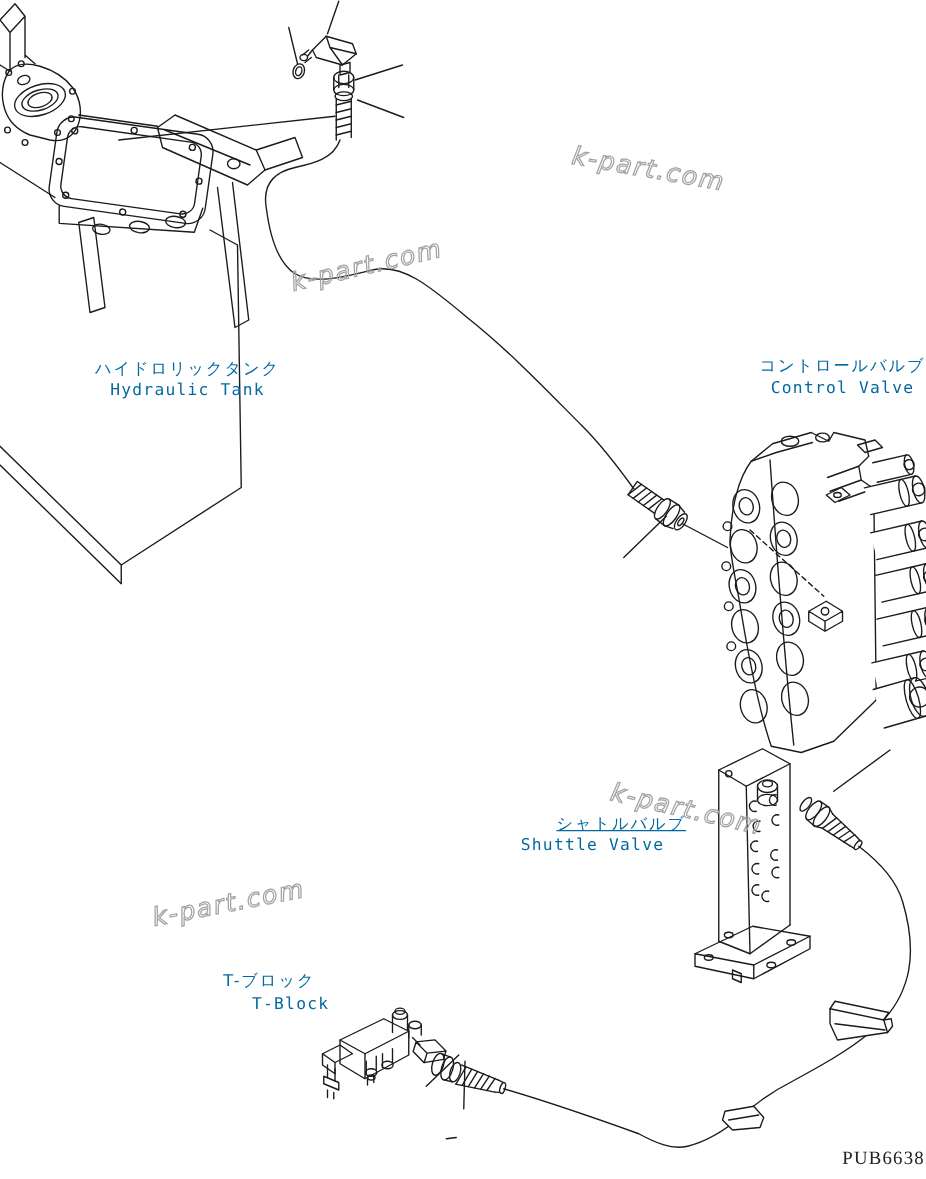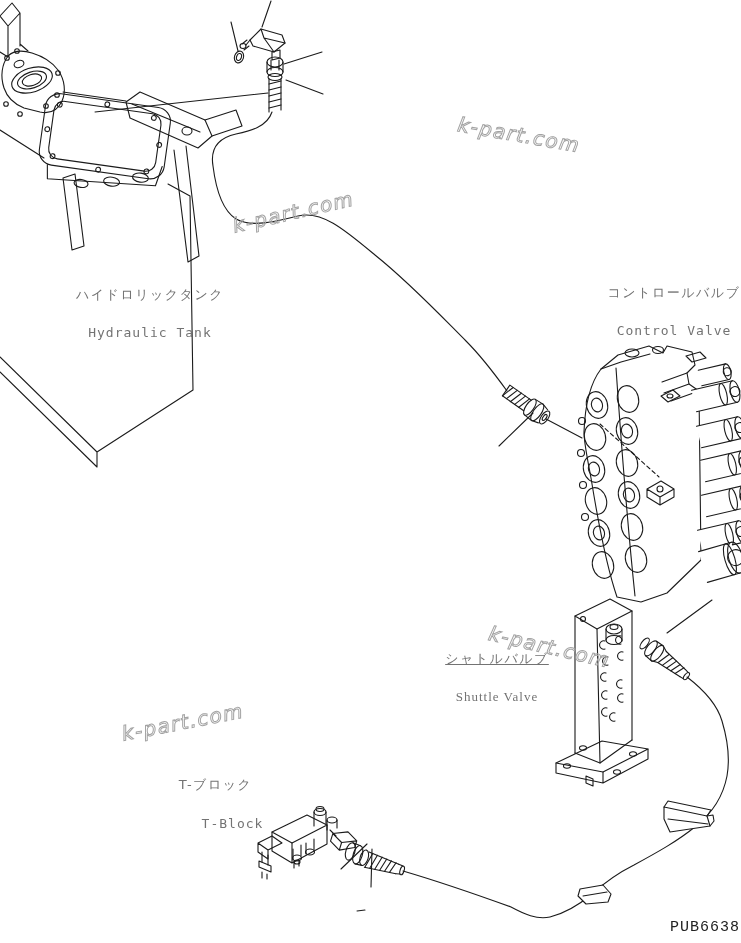--- a/index.html
+++ b/index.html
@@ -1,23 +1,23 @@
 <!DOCTYPE html>
 <html><head>
 <meta charset="utf-8">
 <style>
   html,body{margin:0;padding:0;background:#fff;}
   #stage{position:relative;width:741px;height:943px;background:#ffffff;overflow:hidden;
          font-family:"DejaVu Sans",sans-serif;}
   #lineart{position:absolute;left:0;top:0;}
-  .lbl{position:absolute;color:#737373;text-align:center;white-space:nowrap;}
+  .lbl{position:absolute;color:#0369a1;text-align:center;white-space:nowrap;}
   .lbl-ja{font-family:"DejaVu Sans",sans-serif;font-size:13px;letter-spacing:1.5px;}
-  .lbl-en{font-family:"DejaVu Sans Mono",monospace;font-size:13px;letter-spacing:1px;margin-top:20px;}
+  .lbl-en{font-family:"DejaVu Sans Mono",monospace;font-size:13px;letter-spacing:1px;}
   .pubnum{position:absolute;left:646px;top:919px;width:94px;text-align:right;
-          font-family:Liberation Mono, monospace;font-size:15px;letter-spacing:1px;color:#222;}
+          font-family:Liberation Serif, serif;font-size:15px;letter-spacing:1px;color:#222;}
   .wm{position:absolute;font-family:"DejaVu Sans",sans-serif;font-style:italic;font-size:20px;
       letter-spacing:1.5px;color:transparent;-webkit-text-stroke:1px #a3a3a3;white-space:nowrap;
       transform-origin:left center;pointer-events:none;}
 </style>
 </head>
 <body>
 
 <div id="stage">
 
 <svg id="lineart" width="741" height="943" viewBox="0 0 741 943" stroke="#1b1b1b" stroke-width="1.1" fill="none" stroke-linecap="round" stroke-linejoin="round">
@@ -302,21 +302,21 @@
   </g>
 </svg>
 
   <div class="lbl lbl-ja" style="left:55px;top:286px;width:190px;">ハイドロリックタンク</div>
   <div class="lbl lbl-en" style="left:55px;top:305px;width:190px;">Hydraulic Tank</div>
 
   <div class="lbl lbl-ja" style="left:604px;top:284px;width:140px;">コントロールバルブ</div>
   <div class="lbl lbl-en" style="left:604px;top:303px;width:140px;">Control Valve</div>
 
   <div class="lbl lbl-ja" style="left:427px;top:650px;width:140px;text-decoration:underline;">シャトルバルブ</div>
-  <div class="lbl lbl-en" style="left:427px;top:669px;width:140px;font-family:Liberation Serif, serif;">Shuttle Valve</div>
+  <div class="lbl lbl-en" style="left:404px;top:669px;width:140px;">Shuttle Valve</div>
 
   <div class="lbl lbl-ja" style="left:158px;top:776px;width:115px;">T-ブロック</div>
   <div class="lbl lbl-en" style="left:175px;top:796px;width:115px;">T-Block</div>
 
   <div class="pubnum">PUB6638</div>
 
   <div class="wm" style="left:458px;top:112px;transform:rotate(10deg);">k-part.com</div>
   <div class="wm" style="left:233px;top:214px;transform:rotate(-13deg);">k-part.com</div>
   <div class="wm" style="left:489px;top:621px;transform:rotate(13deg);">k-part.com</div>
   <div class="wm" style="left:122px;top:722px;transform:rotate(-11deg);">k-part.com</div>

